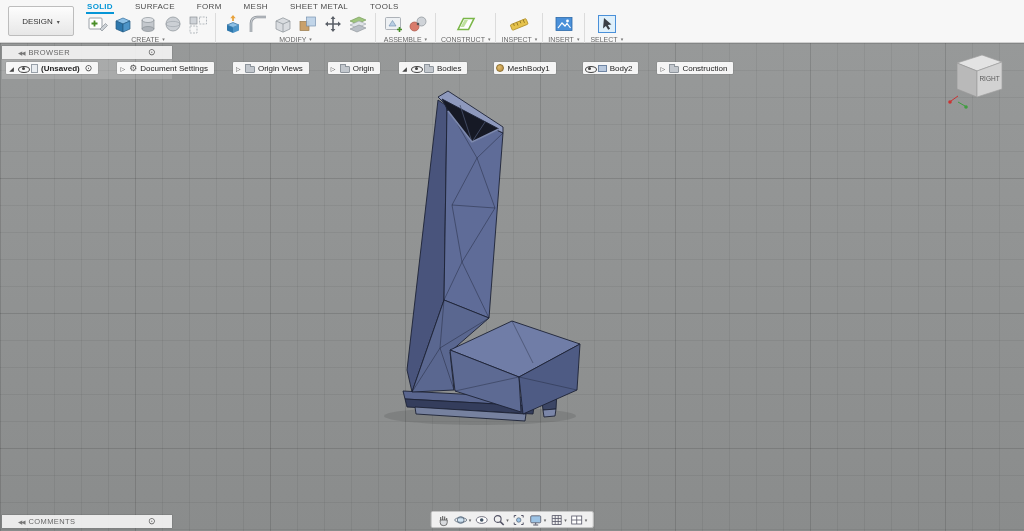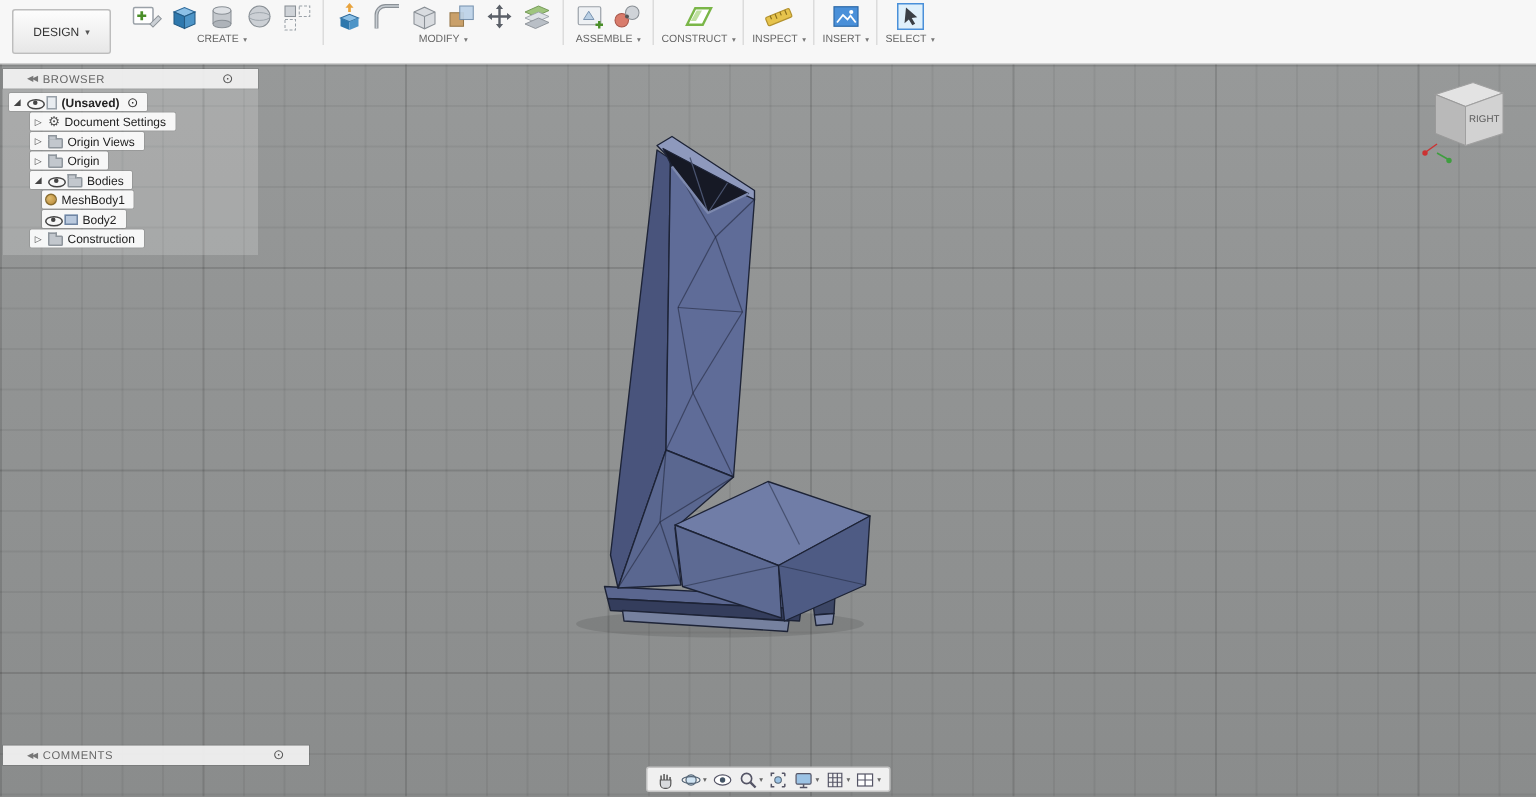--- a/index.html
+++ b/index.html
@@ -38,21 +38,21 @@
   }
   .scene { position:absolute; left:0; top:0; width:1024px; height:488px; }
 
   
   .browser-panel { position:absolute; left:2px; top:3px; width:170px; z-index:5; }
   .panel-head { display:flex; align-items:center; gap:4px; background:rgba(243,243,243,0.92);
     height:13px; padding:0 16px; font-size:7.5px; color:#666; letter-spacing:.4px;
     box-shadow:0 0 0 0.5px rgba(0,0,0,0.15); }
   .panel-head .collapse { font-size:5.5px; color:#777; letter-spacing:-1px; }
   .panel-head .target { margin-left:auto; font-size:9px; color:#555; line-height:1; }
-  .tree { display:flex; flex-direction:column; align-items:flex-start; gap:1px;
+  .tree { display:flex; align-items:flex-start; gap:1px;
     padding:3px 0 5px 0; background:rgba(255,255,255,0.18); }
   .trow { display:inline-flex; align-items:center; gap:3px; background:rgba(255,255,255,0.9);
     border-radius:1px; padding:1px 6px 1px 2px; font-size:8px; color:#222; height:12px;
     box-shadow:0 0 0 0.5px rgba(0,0,0,0.12); white-space:nowrap; }
   .expander { font-size:6px; color:#444; width:7px; text-align:center; }
   .ind0 { margin-left:4px; } .ind1 { margin-left:18px; } .ind2 { margin-left:26px; }
   .root-label { font-weight:bold; }
   .eye { display:inline-block; width:10px; height:9px; position:relative; }
   .eye::before { content:""; position:absolute; left:0; top:2px; width:10px; height:5px;
     border:1px solid #444; border-radius:50%; }
@@ -66,40 +66,48 @@
   .gearglyph { font-size:9px; color:#555; line-height:1; }
   .meshb { display:inline-block; width:8px; height:8px; border-radius:50%;
     background:radial-gradient(circle at 35% 35%, #e0bc6e, #b8893a); border:1px solid #8a6d2f; }
   .bodyb { display:inline-block; width:9px; height:7px; background:#b9c9de; border:1px solid #6f85a3; }
   .target-sm { font-size:9px; color:#333; line-height:1; margin-left:2px; }
 
   
   .viewcube { position:absolute; right:10px; top:6px; width:70px; height:66px; z-index:5; }
 
   
-  .comments-panel { position:absolute; left:2px; bottom:21px; width:204px; z-index:5; }
+  .comments-panel { position:absolute; left:2px; bottom:3px; width:170px; z-index:5; }
 
   
   .navbar { position:absolute; left:50%; transform:translateX(-50%); bottom:3px; z-index:5;
     display:flex; align-items:center; gap:1px; background:rgba(246,246,246,0.95);
     border:1px solid #c4c4c4; border-radius:2px; padding:1px 4px; height:17px; }
   .nitem { display:flex; align-items:center; gap:1px; padding:0 1px; }
   .ncaret { font-size:5px; color:#666; }
 </style>
 </head>
 <body>
 
 <div class="app">
 
   <header class="toolbar">
     <div class="design-btn">
       <span>DESIGN</span>
       <span class="dcaret">▾</span>
     </div>
     <div class="tb-right">
+      <nav class="tabs">
+        <span class="tab active">SOLID</span>
+        <span class="tab">SURFACE</span>
+        <span class="tab">FORM</span>
+        <span class="tab">MESH</span>
+        <span class="tab">SHEET METAL</span>
+        <span class="tab">TOOLS</span>
+      </nav>
       <div class="ribbon">
 
         <div class="group">
           <div class="gicons">
             <span class="tbicon">
                 <svg width="22" height="22" viewBox="0 0 22 22">
                   <rect x="2" y="5" width="13" height="11" rx="1" fill="#fff" stroke="#9aa1a8"></rect>
                   <path d="M4.5 10.5h6M7.5 7.5v6" stroke="#4a8f29" stroke-width="1.8" fill="none"></path>
                   <path d="M13 16l5.5-5.5 2 2L15 18z" fill="#ccd1d6" stroke="#8a9096" stroke-width="0.7"></path>
                 </svg>

